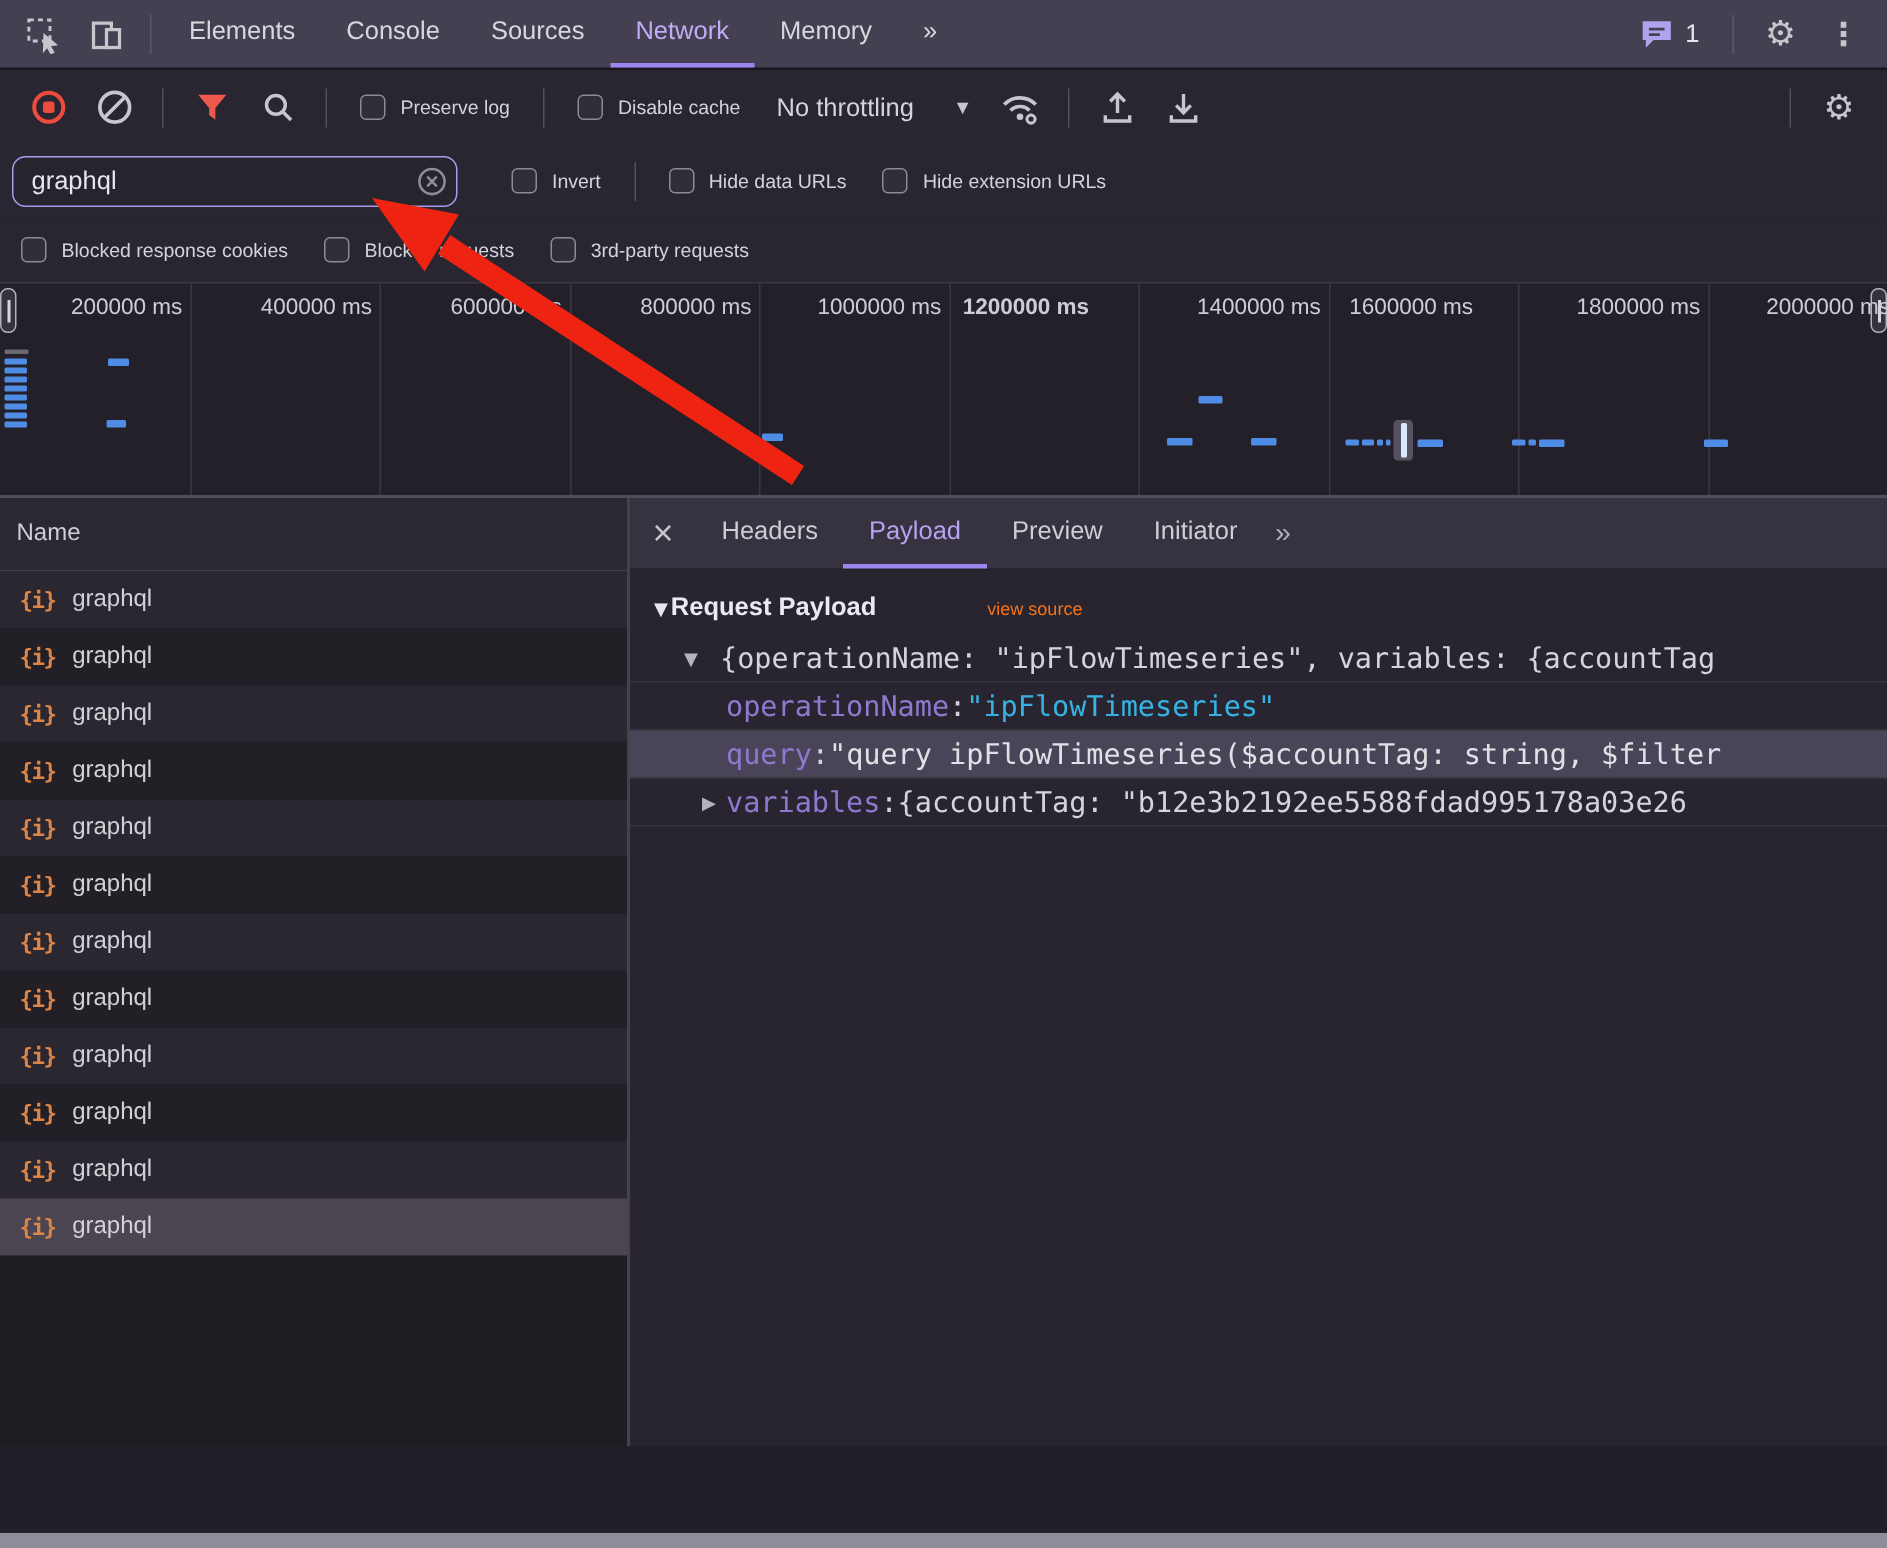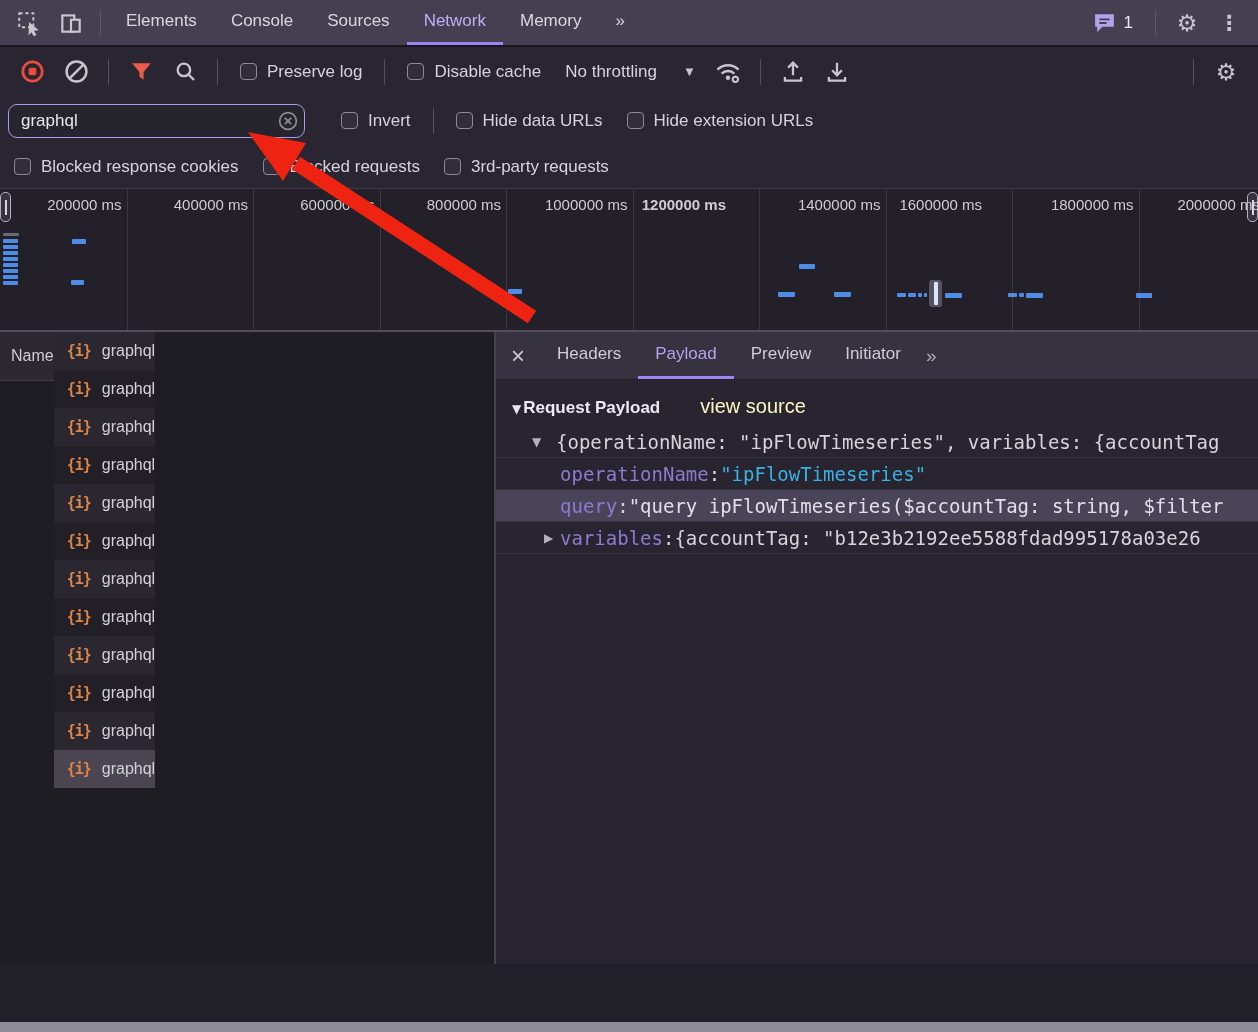--- a/index.html
+++ b/index.html
@@ -21,21 +21,21 @@
   .main-tab.selected { color:#bfaef5; border-bottom-color:#9d86f2; }
   .tabbar-right { margin-left:auto; display:flex; align-items:center; padding-right:8px; }
   .issues { display:flex; align-items:center; gap:7px; margin-right:12px; }
   .issues-count { font-size:17px; color:#e8e6ec; }
   .glyph { font-family:"DejaVu Sans", sans-serif; color:#c8c6cd; }
 
   
   .net-toolbar { height:49px; background:#292631; display:flex; align-items:center; padding:0 10px; }
   .net-toolbar .icon-btn { margin:0 7px; }
   .net-toolbar .vdiv { margin:0 10px; }
-  .checkbox-item { display:flex; align-items:center; gap:10px; margin:0 12px; font-size:17px; color:#d5d3da; cursor:default; white-space:nowrap; }
+  .checkbox-item { display:flex; align-items:center; gap:10px; margin:0 12px; font-size:13px; color:#d5d3da; cursor:default; white-space:nowrap; }
   .checkbox { width:17px; height:17px; border:1.5px solid #8d8a95; border-radius:4px; background:#312e39; flex:0 0 auto; }
   .throttle { display:flex; align-items:center; gap:26px; margin:0 10px 0 12px; font-size:17px; }
   .chev { font-size:13px; color:#c8c6cd; }
 
   
   .filter-row { height:49px; background:#292631; display:flex; align-items:center; padding:0 8px; }
   .filter-box { position:relative; width:297px; height:34px; margin-right:24px; }
   .filter-input { width:100%; height:100%; background:#26242c; border:1.5px solid #a99af0; border-radius:9px;
     color:#e8e6ec; font-size:17px; font-family:"Liberation Sans",sans-serif; padding:0 34px 0 12px; outline:none; }
   .clear-filter { position:absolute; right:7px; top:7px; }
@@ -56,40 +56,40 @@
   .tick-label { position:absolute; top:7px; width:110px; text-align:right; font-size:15px; color:#cfcdd4; white-space:nowrap; }
   .wbar { position:absolute; background:#4e8ce6; border-radius:1px; }
   .wbar.gray { background:#6b6870; }
   .wbar.markerbox { background:#57525f; border-radius:3px; }
   .wbar.markerline { background:#d9e6fb; border-radius:1px; }
   .ov-handle { position:absolute; top:3px; width:11px; height:30px; border:1.5px solid #b4b1bd; border-radius:5px; background:#36333e; display:flex; align-items:center; justify-content:center; }
   .ov-handle::after { content:""; width:2px; height:15px; background:#d7d5de; }
 
   
   .main { display:flex; height:632px; }
-  .left-pane { width:496px; flex:0 0 auto; background:#1f1d24; border-right:2px solid #45414d; display:flex; flex-direction:row; }
+  .left-pane { width:420px; flex:0 0 auto; background:#1f1d24; border-right:2px solid #45414d; display:flex; flex-direction:column; }
   .name-header { height:49px; flex:0 0 auto; display:flex; align-items:center; padding-left:11px; background:#2b2831; border-bottom:1px solid #413e49; font-size:16px; color:#cfcdd4; }
   .req-row { height:38px; flex:0 0 auto; display:flex; align-items:center; padding-left:13px; gap:11px; font-size:16px; color:#d3d1d7; }
   .req-row.even { background:#2a2731; }
   .req-row.odd { background:#221f27; }
   .req-row.selected { background:#4a4551; }
   .req-icon { font-family:"DejaVu Sans Mono", monospace; font-size:15px; font-weight:bold; color:#dd8447; letter-spacing:-1px; }
 
   .right-pane { flex:1; background:#282530; display:flex; flex-direction:column; overflow:hidden; }
   .detail-tabs { height:48px; flex:0 0 auto; background:#37323f; display:flex; align-items:center; border-bottom:1px solid #211f27; }
   .close-x { width:44px; display:flex; align-items:center; justify-content:center; font-size:24px; color:#c8c6cd; }
   .dtab { height:100%; display:flex; align-items:center; padding:0 17px; font-size:17px; color:#cfccd6; border-bottom:3px solid transparent; cursor:default; }
   .dtab.selected { color:#b4a3f0; border-bottom-color:#9d86f2; }
   .dmore { margin-left:8px; font-size:19px; color:#b0adb8; letter-spacing:-2px; }
 
   .payload { flex:1; font-family:"DejaVu Sans Mono", monospace; font-size:19px; overflow:hidden; }
   .payload-header { display:flex; align-items:baseline; margin:15px 0 8px 16px; font-family:"Liberation Sans",sans-serif; }
   .ph-tri { font-family:"DejaVu Sans",sans-serif; font-size:12px; color:#e8e6ec; margin-right:2px; }
   .ph-title { font-size:17px; font-weight:bold; color:#eceaf0; }
-  .view-source { font-size:20px; color:#fef9c3; margin-left:40px; }
+  .view-source { font-size:12px; color:#f97316; margin-left:74px; }
   .tree-row { position:relative; height:32px; display:flex; align-items:center; white-space:nowrap; overflow:hidden; border-bottom:1px solid #38353f; color:#d6d4d9; }
   .tree-row.lvl0 { padding-left:60px; }
   .tree-row.lvl1 { padding-left:64px; }
   .tree-row.selected { background:#4a4459; }
   .tree-row .tri { position:absolute; font-family:"DejaVu Sans",sans-serif; font-size:12px; color:#b5b2bc; }
   .tree-row.lvl0 .tri { left:36px; }
   .tree-row.lvl1 .tri { left:48px; }
   .seg-k { color:#8f79cf; }
   .seg-s { color:#38b2e2; }
   .seg-p { color:#d6d4d9; }

